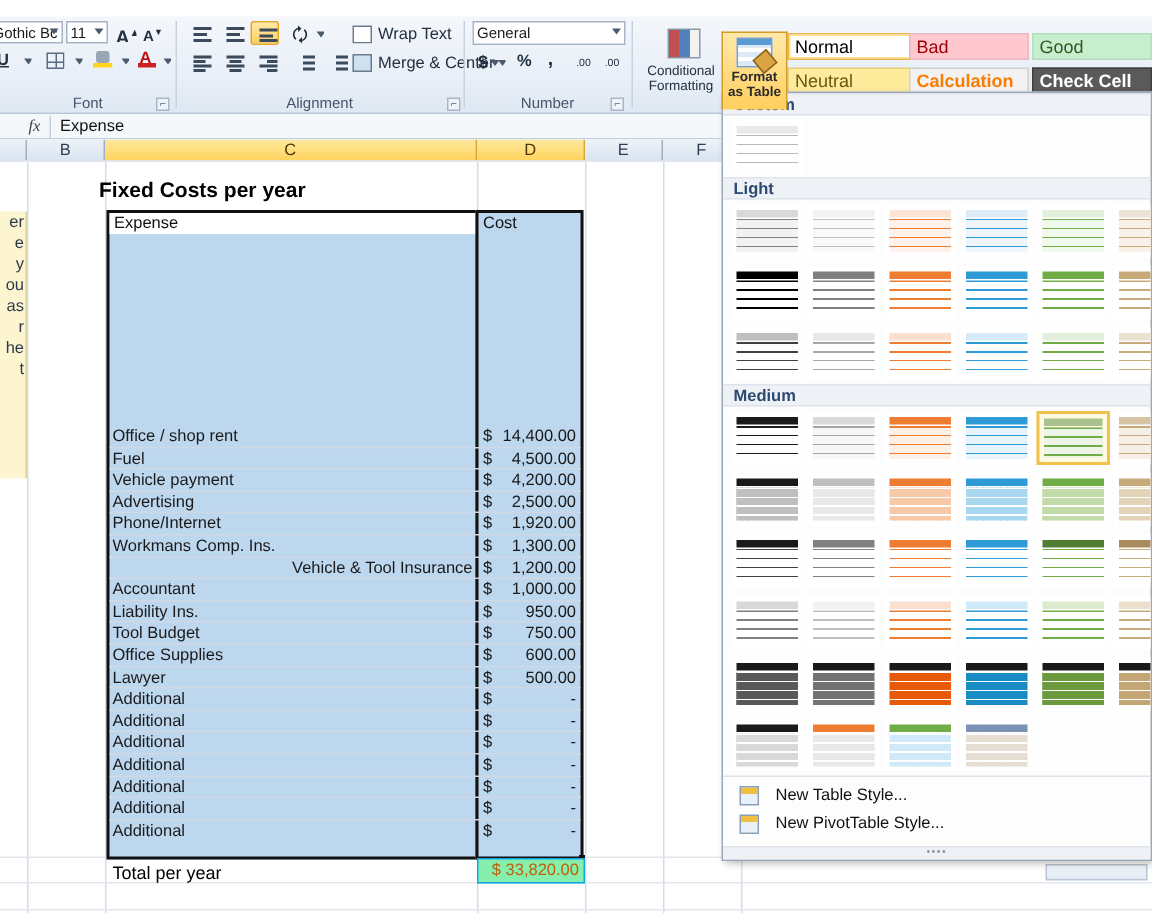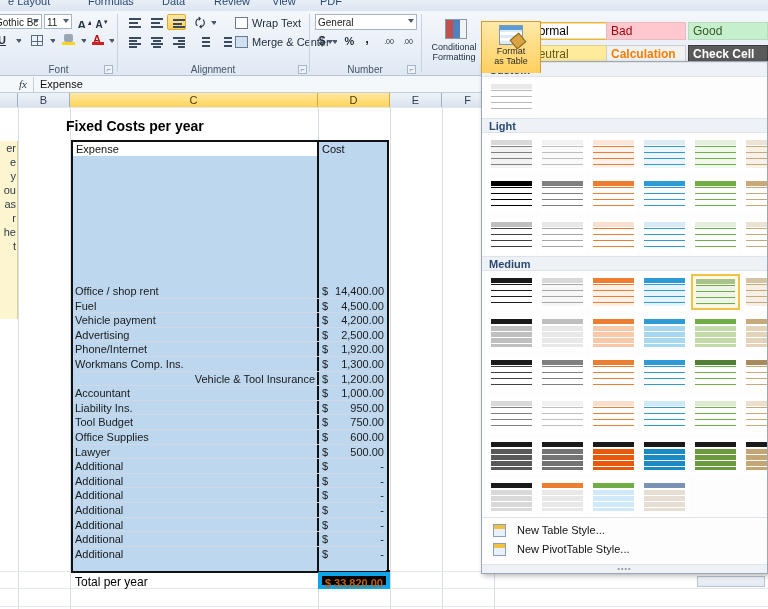--- a/index.html
+++ b/index.html
@@ -77,25 +77,26 @@
   .cs-bad { background:#ffc7ce; color:#9c0006; border-color:#e8b9bd; }
   .cs-good { background:#c6efce; color:#375623; border-color:#b4dcbb; }
   .cs-neutral { background:#ffeb9c; color:#6b5512; border-color:#e3cf87; }
   .cs-calc { background:#f2f2f2; color:#fa7d00; font-weight:bold;
              border-color:#cfcfcf; }
   .cs-check { background:#5a5a5a; color:#fff; font-weight:bold;
               border-color:#3f3f3f; }
 
   
   .fat-btn {
-    position: absolute; left: 481px; top: 10px; width: 60px; height: 52px;
+    position: absolute; left: 481px; top: 10px; width: 44px; height: 52px;
     background: linear-gradient(#ffe9a9,#ffcf5e);
     border: 1px solid #d69b22; border-bottom: none;
     text-align: center; font-size: 9px; color: #2b2b2b; line-height: 10px;
     z-index: 30;
+    font-weight: bold;
   }
   .fat-ico {
     position: relative; margin: 3px auto 1px; width: 24px; height: 20px;
     background: #fff; border: 1px solid #7f9db9;
     background-image:
       linear-gradient(#5b9bd5 0 4px, transparent 4px),
       repeating-linear-gradient(#fff 0 3px, #dce9f7 3px 6px);
   }
   .fat-pen {
     position: absolute; right: -2px; bottom: -3px; width: 12px; height: 12px;
@@ -161,22 +162,22 @@
     line-height: 14px; white-space: nowrap;
   }
   .rowsplit { position: absolute; height: 1px; background: #cfd8e3; }
   .fill-handle {
     position: absolute; width: 4px; height: 4px; background: #111;
   }
   .totalrow {
     position: absolute; font-weight: normal; font-size: 12px; color: #000;
   }
   .total-val {
-    position: absolute; background: #000000; border: 4px solid #0ea5e9;
-    color: #c0600a; font-weight: bold; font-size: 11px; line-height: 15px;
+    position: absolute; background: #86efac; border: 1px solid #0ea5e9;
+    color: #c0600a; font-weight: normal; font-size: 11px; line-height: 15px;
   }
 
   
   .gallery {
     position: absolute; left: 481px; top: 61px; width: 287px; height: 513px;
     background: #fdfdfd; border: 1px solid #9aa7b6;
     box-shadow: 2px 2px 5px rgba(0,0,0,.28); z-index: 20; overflow: hidden;
   }
   .sect-hdr {
     position: relative; height: 15px; background: #eef1f5;
@@ -213,28 +214,20 @@
   .hscroll {
     position: absolute; left: 697px; top: 576px; width: 68px; height: 11px;
     background: linear-gradient(#f2f6fa,#e2e9f2); border: 1px solid #b9c6d6;
   }
 </style>
 </head>
 <body>
 
 <div id="app">
 
-  <div class="ribbon-tabs">
-    <span class="tab" style="left:8px">e Layout</span>
-    <span class="tab" style="left:88px">Formulas</span>
-    <span class="tab" style="left:162px">Data</span>
-    <span class="tab" style="left:214px">Review</span>
-    <span class="tab" style="left:272px">View</span>
-    <span class="tab" style="left:320px">PDF</span>
-  </div>
 
   <div class="ribbon-body">
 
     <div class="grp" style="left:0;width:117px">
       <div class="fontbox" style="left:-8px;top:3px;width:50px">
         <span>Gothic Bc</span>
         <span class="carat"></span>
       </div>
       <div class="fontbox" style="left:44px;top:3px;width:28px">
         <span>11</span>

